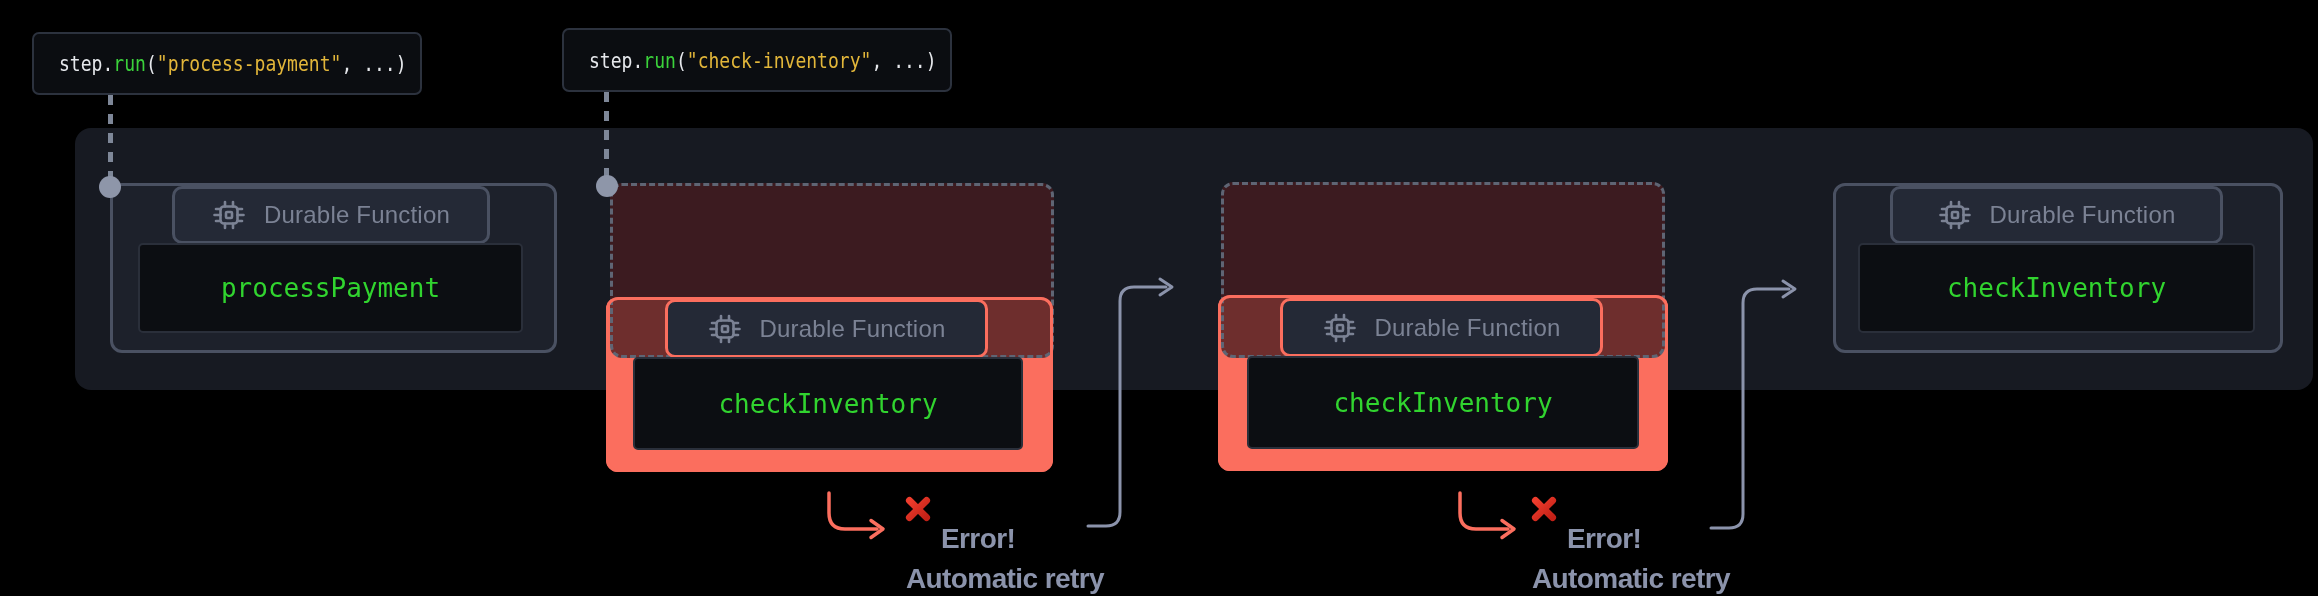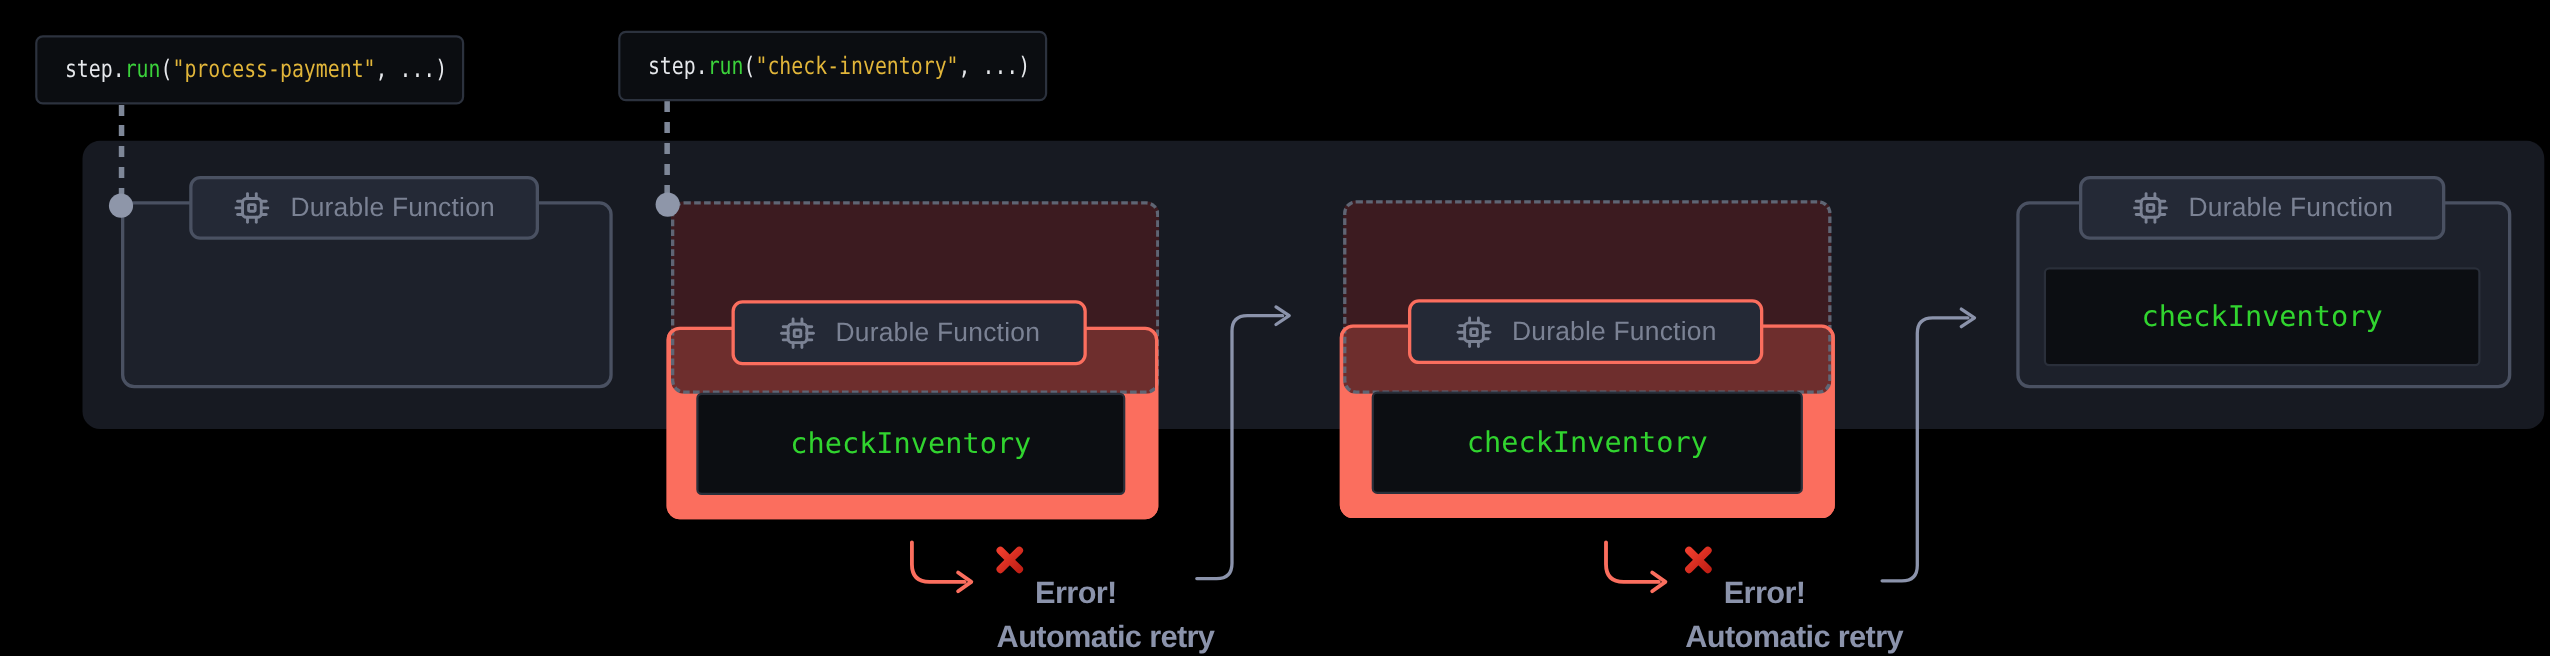--- a/index.html
+++ b/index.html
@@ -28,21 +28,21 @@
     background:repeating-linear-gradient(180deg,#7e8798 0 10px,transparent 10px 19px);
   }
   .dot{position:absolute;width:22px;height:22px;border-radius:50%;background:#8e96a9;z-index:7;}
   svg.abs{position:absolute;z-index:6;overflow:visible;}
   
   .card{
     position:absolute;background:#1d212b;border:3px solid #4a5162;border-radius:12px;z-index:1;
   }
   .badge{
     position:absolute;background:#242936;border:3px solid #4a5162;border-radius:10px;
-    display:flex;align-items:center;justify-content:center;gap:18px;z-index:5;
+    display:flex;align-items:center;justify-content:center;gap:18px;z-index:5;margin-top:26px;
   }
   .badge.red{border-color:#fb6e5e;border-width:3.5px;}
   .badge-label{color:#7b8294;font-size:24px;font-weight:500;letter-spacing:0.2px;}
   .fnbox{
     position:absolute;background:#0c0e12;border:2px solid #2a2f3a;border-radius:5px;
     display:flex;align-items:center;justify-content:center;z-index:5;
   }
   .fnname{font-family:"DejaVu Sans Mono",monospace;font-size:26px;color:#31d42f;}
   
   .redcard{position:absolute;background:#fb6e5e;border-radius:12px;z-index:2;}
@@ -89,20 +89,23 @@
           <line x1="21" y1="25.5" x2="21" y2="30"></line>
         <line x1="4" y1="11" x2="8.5" y2="11"></line>
           <line x1="2.5" y1="17" x2="8.5" y2="17"></line>
           <line x1="4" y1="23" x2="8.5" y2="23"></line>
         <line x1="25.5" y1="11" x2="30" y2="11"></line>
           <line x1="25.5" y1="17" x2="31.5" y2="17"></line>
           <line x1="25.5" y1="23" x2="30" y2="23"></line>
       </g>
     </svg>
     <span class="badge-label">Durable Function</span>
+  </div>
+  <div class="fnbox" style="left:138px;top:243px;width:385px;height:90px;">
+    <span class="fnname">processPayment</span>
   </div>
 
   <div class="redcard" style="left:606px;top:297px;width:447px;height:175px;"></div>
   <div class="ghost" style="left:610px;top:183px;width:444px;height:175px;"></div>
   <div class="redborder" style="left:606px;top:297px;width:447px;height:175px;"></div>
   <div class="badge red" style="left:665px;top:273px;width:323px;height:59px;">
     <svg width="34" height="34" viewBox="0 0 34 34">
       <g stroke="#7b8294" stroke-width="2.6" fill="none" stroke-linecap="round">
         <rect x="8.5" y="8.5" width="17" height="17" rx="3.5"></rect>
           <rect x="14" y="14" width="6" height="6" rx="1"></rect>

